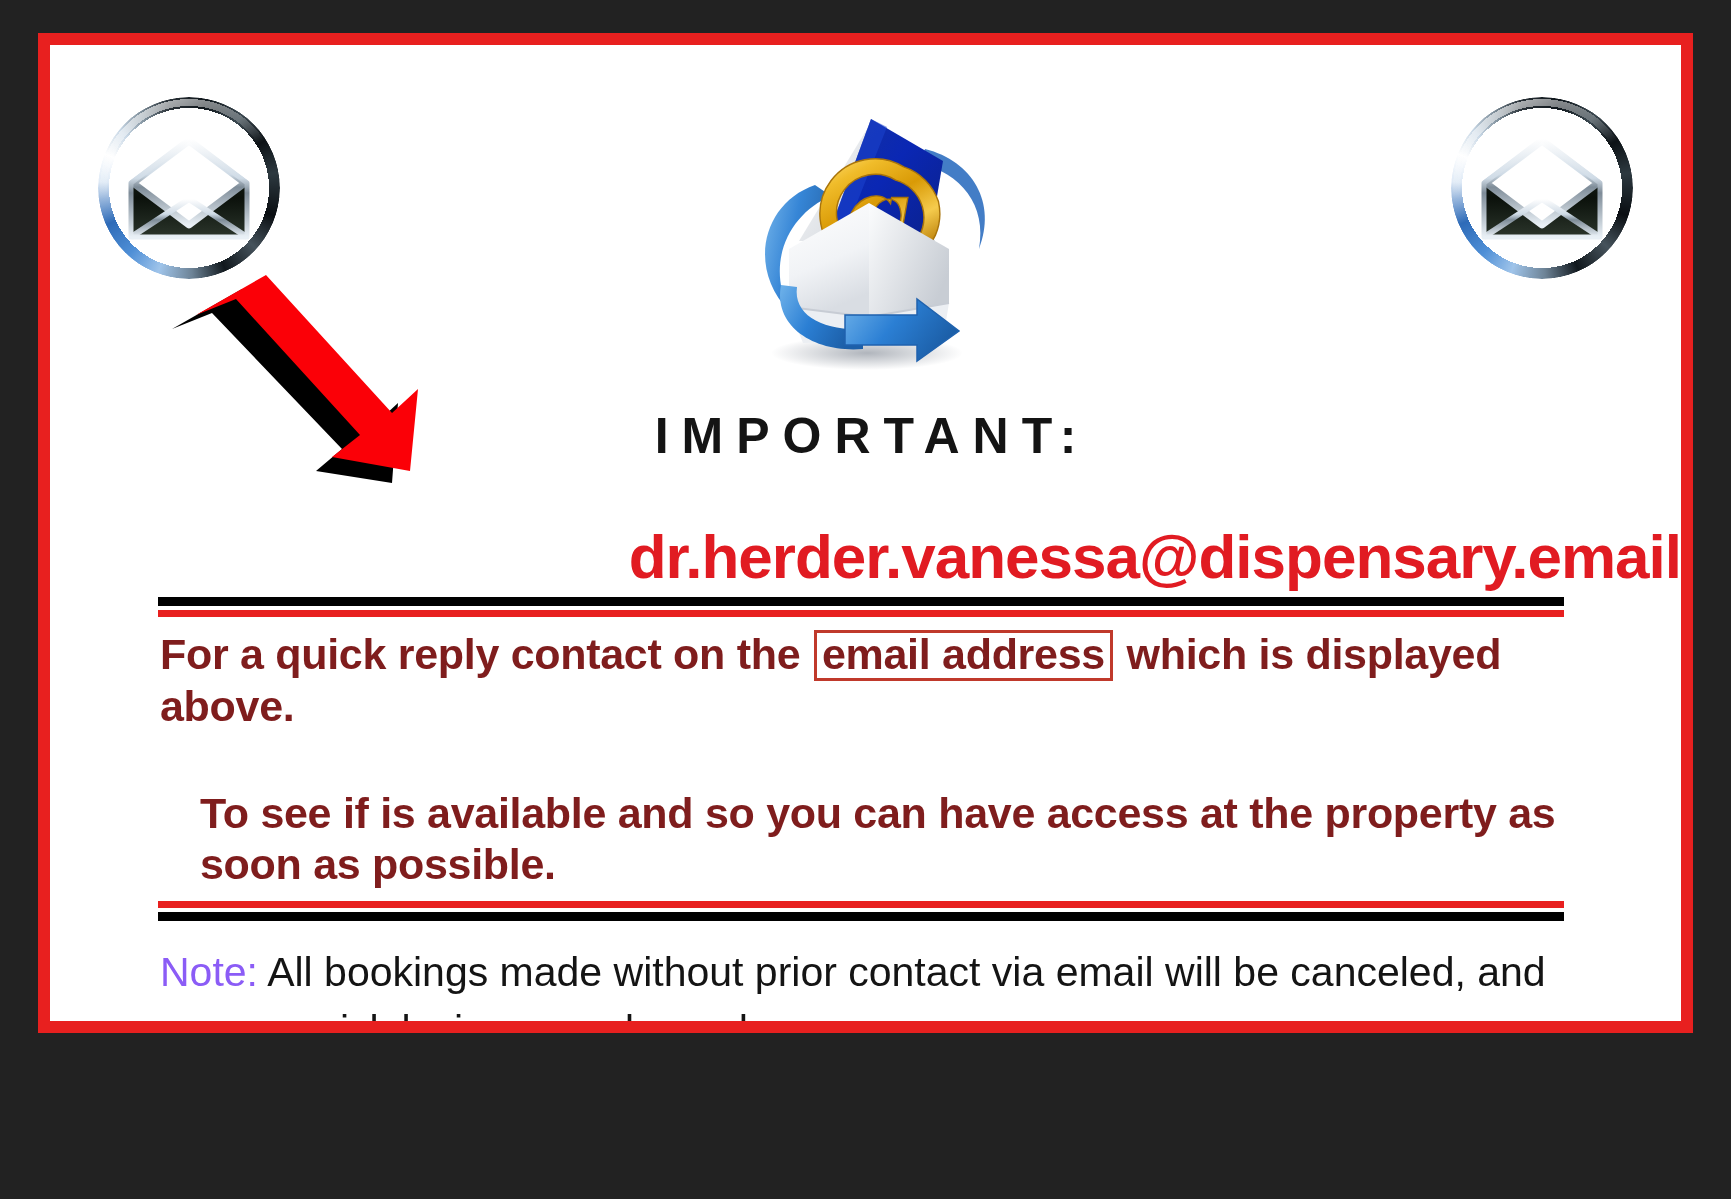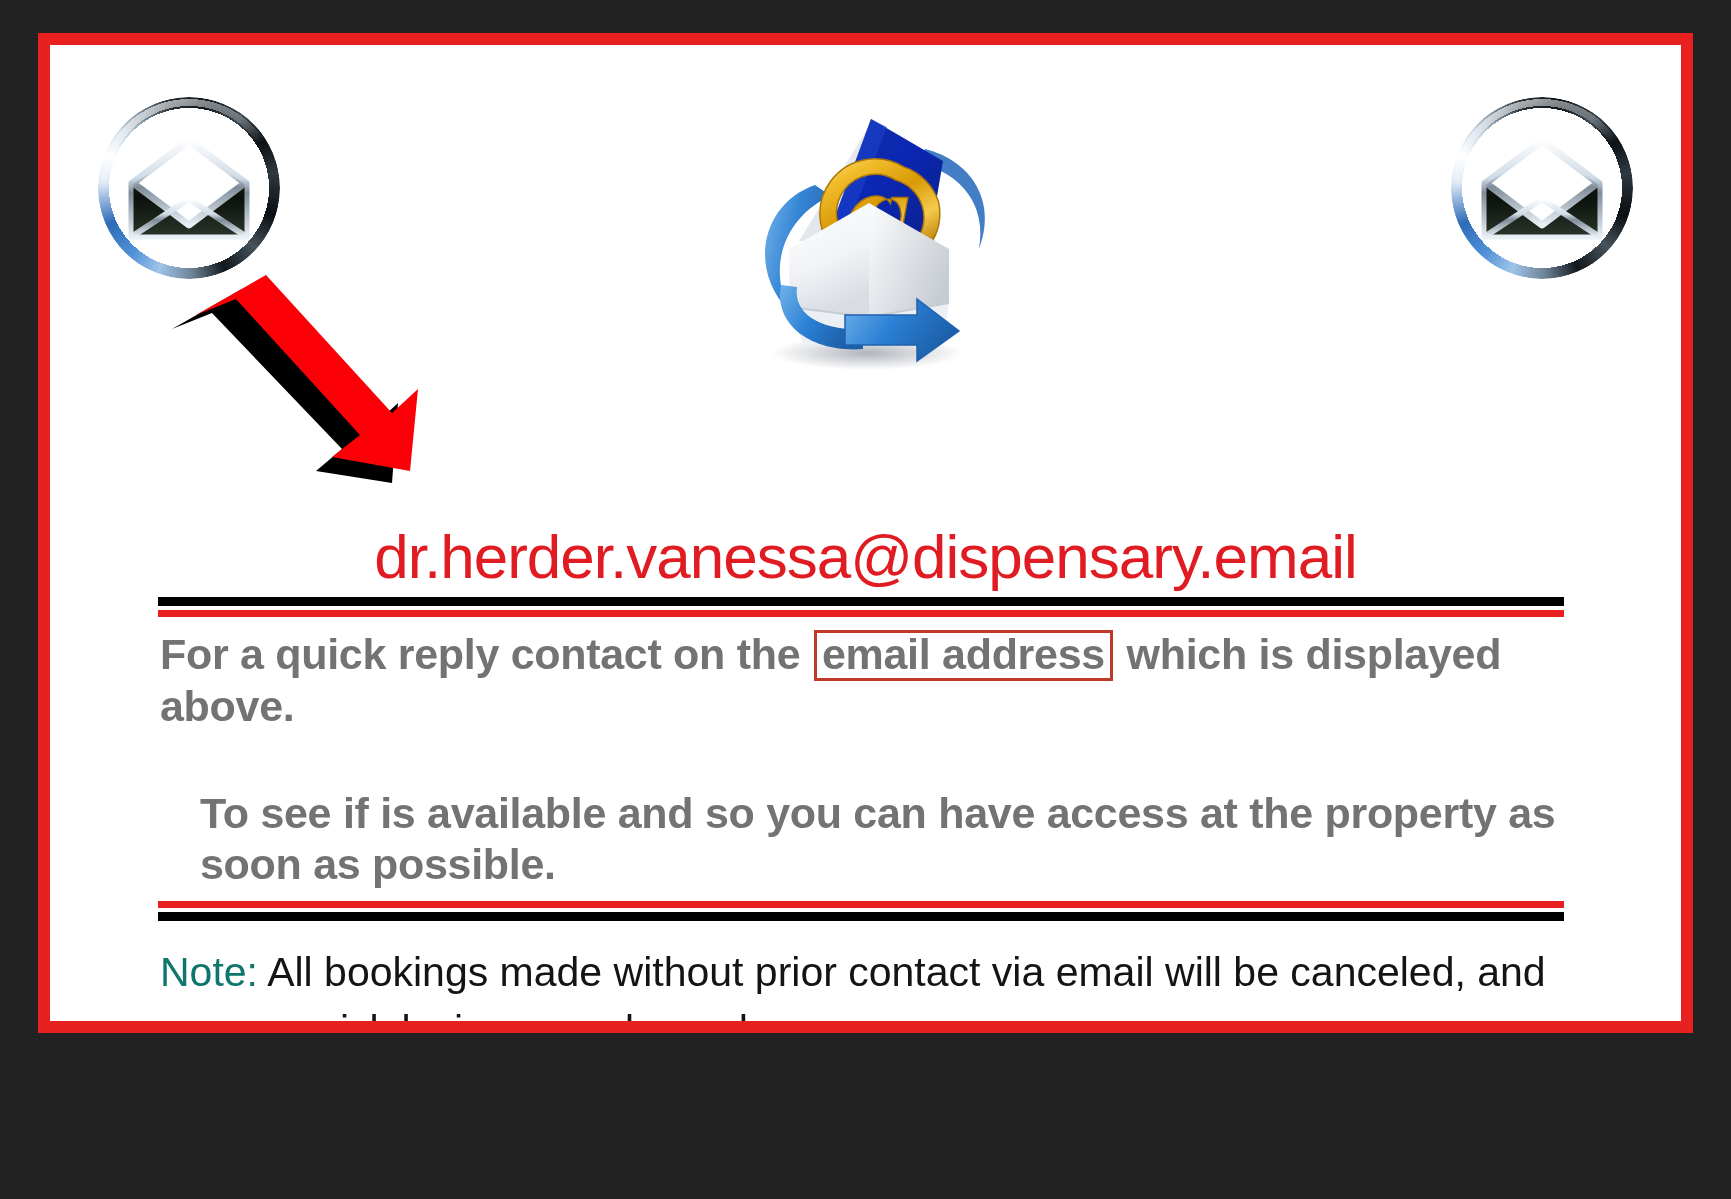--- a/index.html
+++ b/index.html
@@ -138,23 +138,23 @@
     font-weight: 400;
     font-size: 33px;
     color: #1a1a1a;
     line-height: 1;
   }
   .email-line {
     position: absolute;
     top: 478px;
     left: 0;
     width: 100%;
-    text-align: center;
-    font-family: "Liberation Sans", sans-serif;
-    font-weight: 400;
+    text-align: right;
+    font-family: "Liberation Sans", sans-serif;
+    font-weight: 700;
     font-size: 62px;
     color: #e11b22;
     line-height: 1.1;
     letter-spacing: -1px;
   }
 
   
   .divider {
     position: absolute;
     left: 108px;
@@ -180,21 +180,21 @@
     position: absolute;
     left: 110px;
     top: 584px;
     width: 1410px;
   }
   .body-para {
     font-family: "Liberation Sans", sans-serif;
     font-weight: 700;
     font-size: 43px;
     line-height: 1.19;
-    color: #737373;
+    color: #7f1d1d;
     letter-spacing: -0.3px;
   }
   .body-para.second { margin-top: 56px; margin-left: 40px; }
   .boxed {
     display: inline-block;
     border: 3px solid #c0392b;
     padding: 0px 5px 2px 5px;
     margin: 0 2px;
     line-height: 1.0;
   }
@@ -205,21 +205,21 @@
     left: 110px;
     top: 898px;
     width: 1420px;
     font-family: "Liberation Sans", sans-serif;
     font-weight: 400;
     font-size: 41px;
     line-height: 1.42;
     color: #141414;
   }
   .note-label {
-    color: #0f766e;
+    color: #8b5cf6;
     font-weight: 400;
   }
 </style>
 </head>
 <body>
 
 <div class="poster-outer">
   <div class="poster-frame">
     <div class="poster-card">
 
@@ -337,20 +337,21 @@
 
       <svg class="red-arrow" viewBox="0 0 260 220">
 
         <g transform="translate(-14,10)">
           <path d="M16 52 L86 12 L216 150 L242 126 L236 206 L160 194 L186 172 L56 36 Z" fill="#000000"></path>
         </g>
 
         <path d="M26 48 L96 8 L222 146 L248 122 L240 204 L162 190 L190 168 L66 32 Z" fill="#fb0007"></path>
       </svg>
 
+      <div class="headline">IMPORTANT:</div>
 
       <div class="email-line">dr.herder.vanessa@dispensary.email</div>
 
       <div class="divider top">
         <div class="bar-black"></div>
         <div class="bar-gap"></div>
         <div class="bar-red"></div>
       </div>
 
       <div class="body-block">

